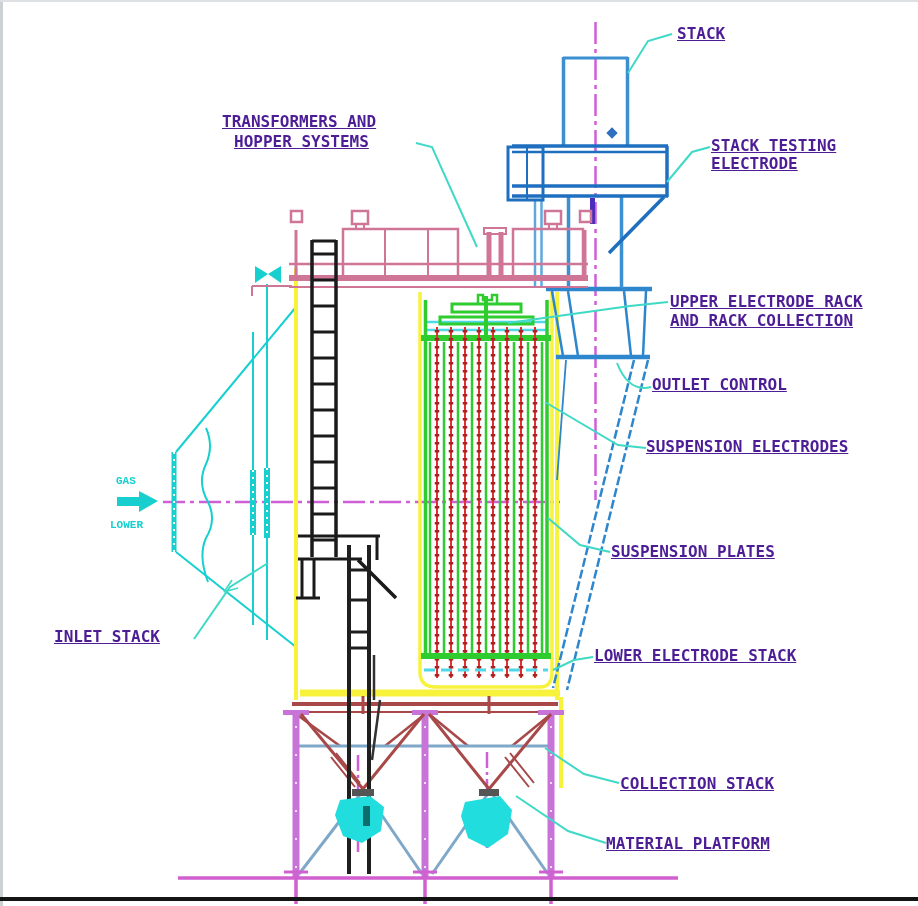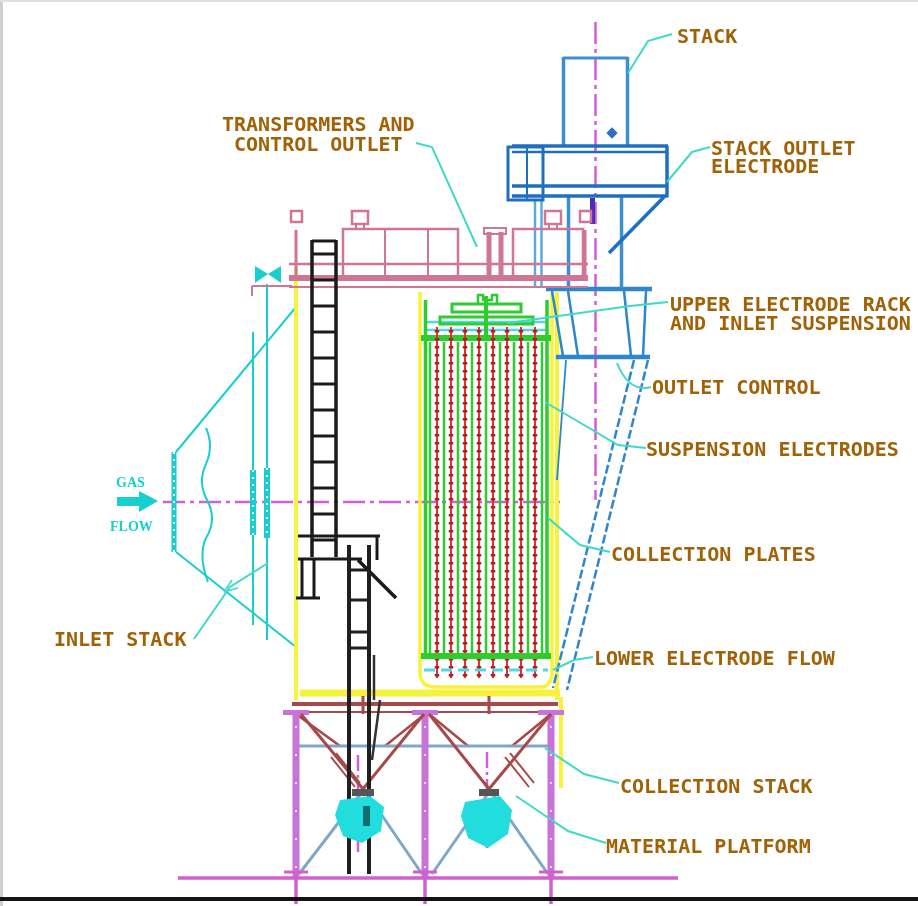--- a/index.html
+++ b/index.html
@@ -5,27 +5,28 @@
   html,body{margin:0;padding:0;background:#fff;}
   #canvas{
     position:relative;width:918px;height:906px;background:#ffffff;
     overflow:hidden;font-family:"DejaVu Sans Mono", monospace;
   }
   #edge-left{position:absolute;left:0;top:0;width:3px;height:906px;background:#ccd1d4;}
   #edge-top{position:absolute;left:0;top:0;width:918px;height:2px;background:#dde1e3;}
   #edge-bottom{position:absolute;left:0;top:897px;width:918px;height:4px;background:#141414;}
   svg{position:absolute;left:0;top:0;}
   .lbl{
-    position:absolute;color:#a16207;font-weight:bold;font-size:20px;
+    position:absolute;color:#4c1d95;font-weight:bold;font-size:16px;
     letter-spacing:0px;white-space:nowrap;line-height:1;
     font-family:"DejaVu Sans Mono", monospace;
+    text-decoration:underline;
   }
   .cy{
-    position:absolute;color:#16cfcf;font-weight:bold;font-size:14px;
-    white-space:nowrap;line-height:1;font-family:Liberation Serif, serif;
+    position:absolute;color:#16cfcf;font-weight:bold;font-size:11px;
+    white-space:nowrap;line-height:1;font-family:Liberation Mono, monospace;
   }
 </style>
 </head>
 <body>
 
 <div id="canvas">
 
 <svg width="918" height="906" viewBox="0 0 918 906">
 
   <g stroke="#cf5fd6" fill="none">
@@ -283,33 +284,33 @@
     <path d="M593,657 L574,660 L553,670"></path>
     <path d="M619,783 L584,774 L545,748"></path>
     <path d="M606,843 L568,831 L516,796"></path>
     <path d="M194,639 L230,587 L268,563"></path>
     <path d="M224,592 l8,-12 M224,592 l14,-4" stroke-width="1.6"></path>
   </g>
 </svg>
 
 <div class="lbl" style="left:677px;top:26px">STACK</div>
 <div class="lbl" style="left:222px;top:114px">TRANSFORMERS AND</div>
-<div class="lbl" style="left:234px;top:134px">CONTROL OUTLET</div>
-<div class="lbl" style="left:711px;top:138px">STACK OUTLET</div>
+<div class="lbl" style="left:234px;top:134px">HOPPER SYSTEMS</div>
+<div class="lbl" style="left:711px;top:138px">STACK TESTING</div>
 <div class="lbl" style="left:711px;top:156px">ELECTRODE</div>
 <div class="lbl" style="left:670px;top:294px">UPPER ELECTRODE RACK</div>
-<div class="lbl" style="left:670px;top:313px">AND INLET SUSPENSION</div>
+<div class="lbl" style="left:670px;top:313px">AND RACK COLLECTION</div>
 <div class="lbl" style="left:652px;top:377px">OUTLET CONTROL</div>
 <div class="lbl" style="left:646px;top:439px">SUSPENSION ELECTRODES</div>
-<div class="lbl" style="left:611px;top:544px">COLLECTION PLATES</div>
-<div class="lbl" style="left:594px;top:648px">LOWER ELECTRODE FLOW</div>
+<div class="lbl" style="left:611px;top:544px">SUSPENSION PLATES</div>
+<div class="lbl" style="left:594px;top:648px">LOWER ELECTRODE STACK</div>
 <div class="lbl" style="left:620px;top:776px">COLLECTION STACK</div>
 <div class="lbl" style="left:606px;top:836px">MATERIAL PLATFORM</div>
 <div class="lbl" style="left:54px;top:629px">INLET STACK</div>
 
 <div class="cy" style="left:116px;top:476px">GAS</div>
-<div class="cy" style="left:110px;top:520px">FLOW</div>
+<div class="cy" style="left:110px;top:520px">LOWER</div>
 
 <div id="edge-left"></div>
 <div id="edge-top"></div>
 <div id="edge-bottom"></div>
 
 </div>
 
 </body></html>

